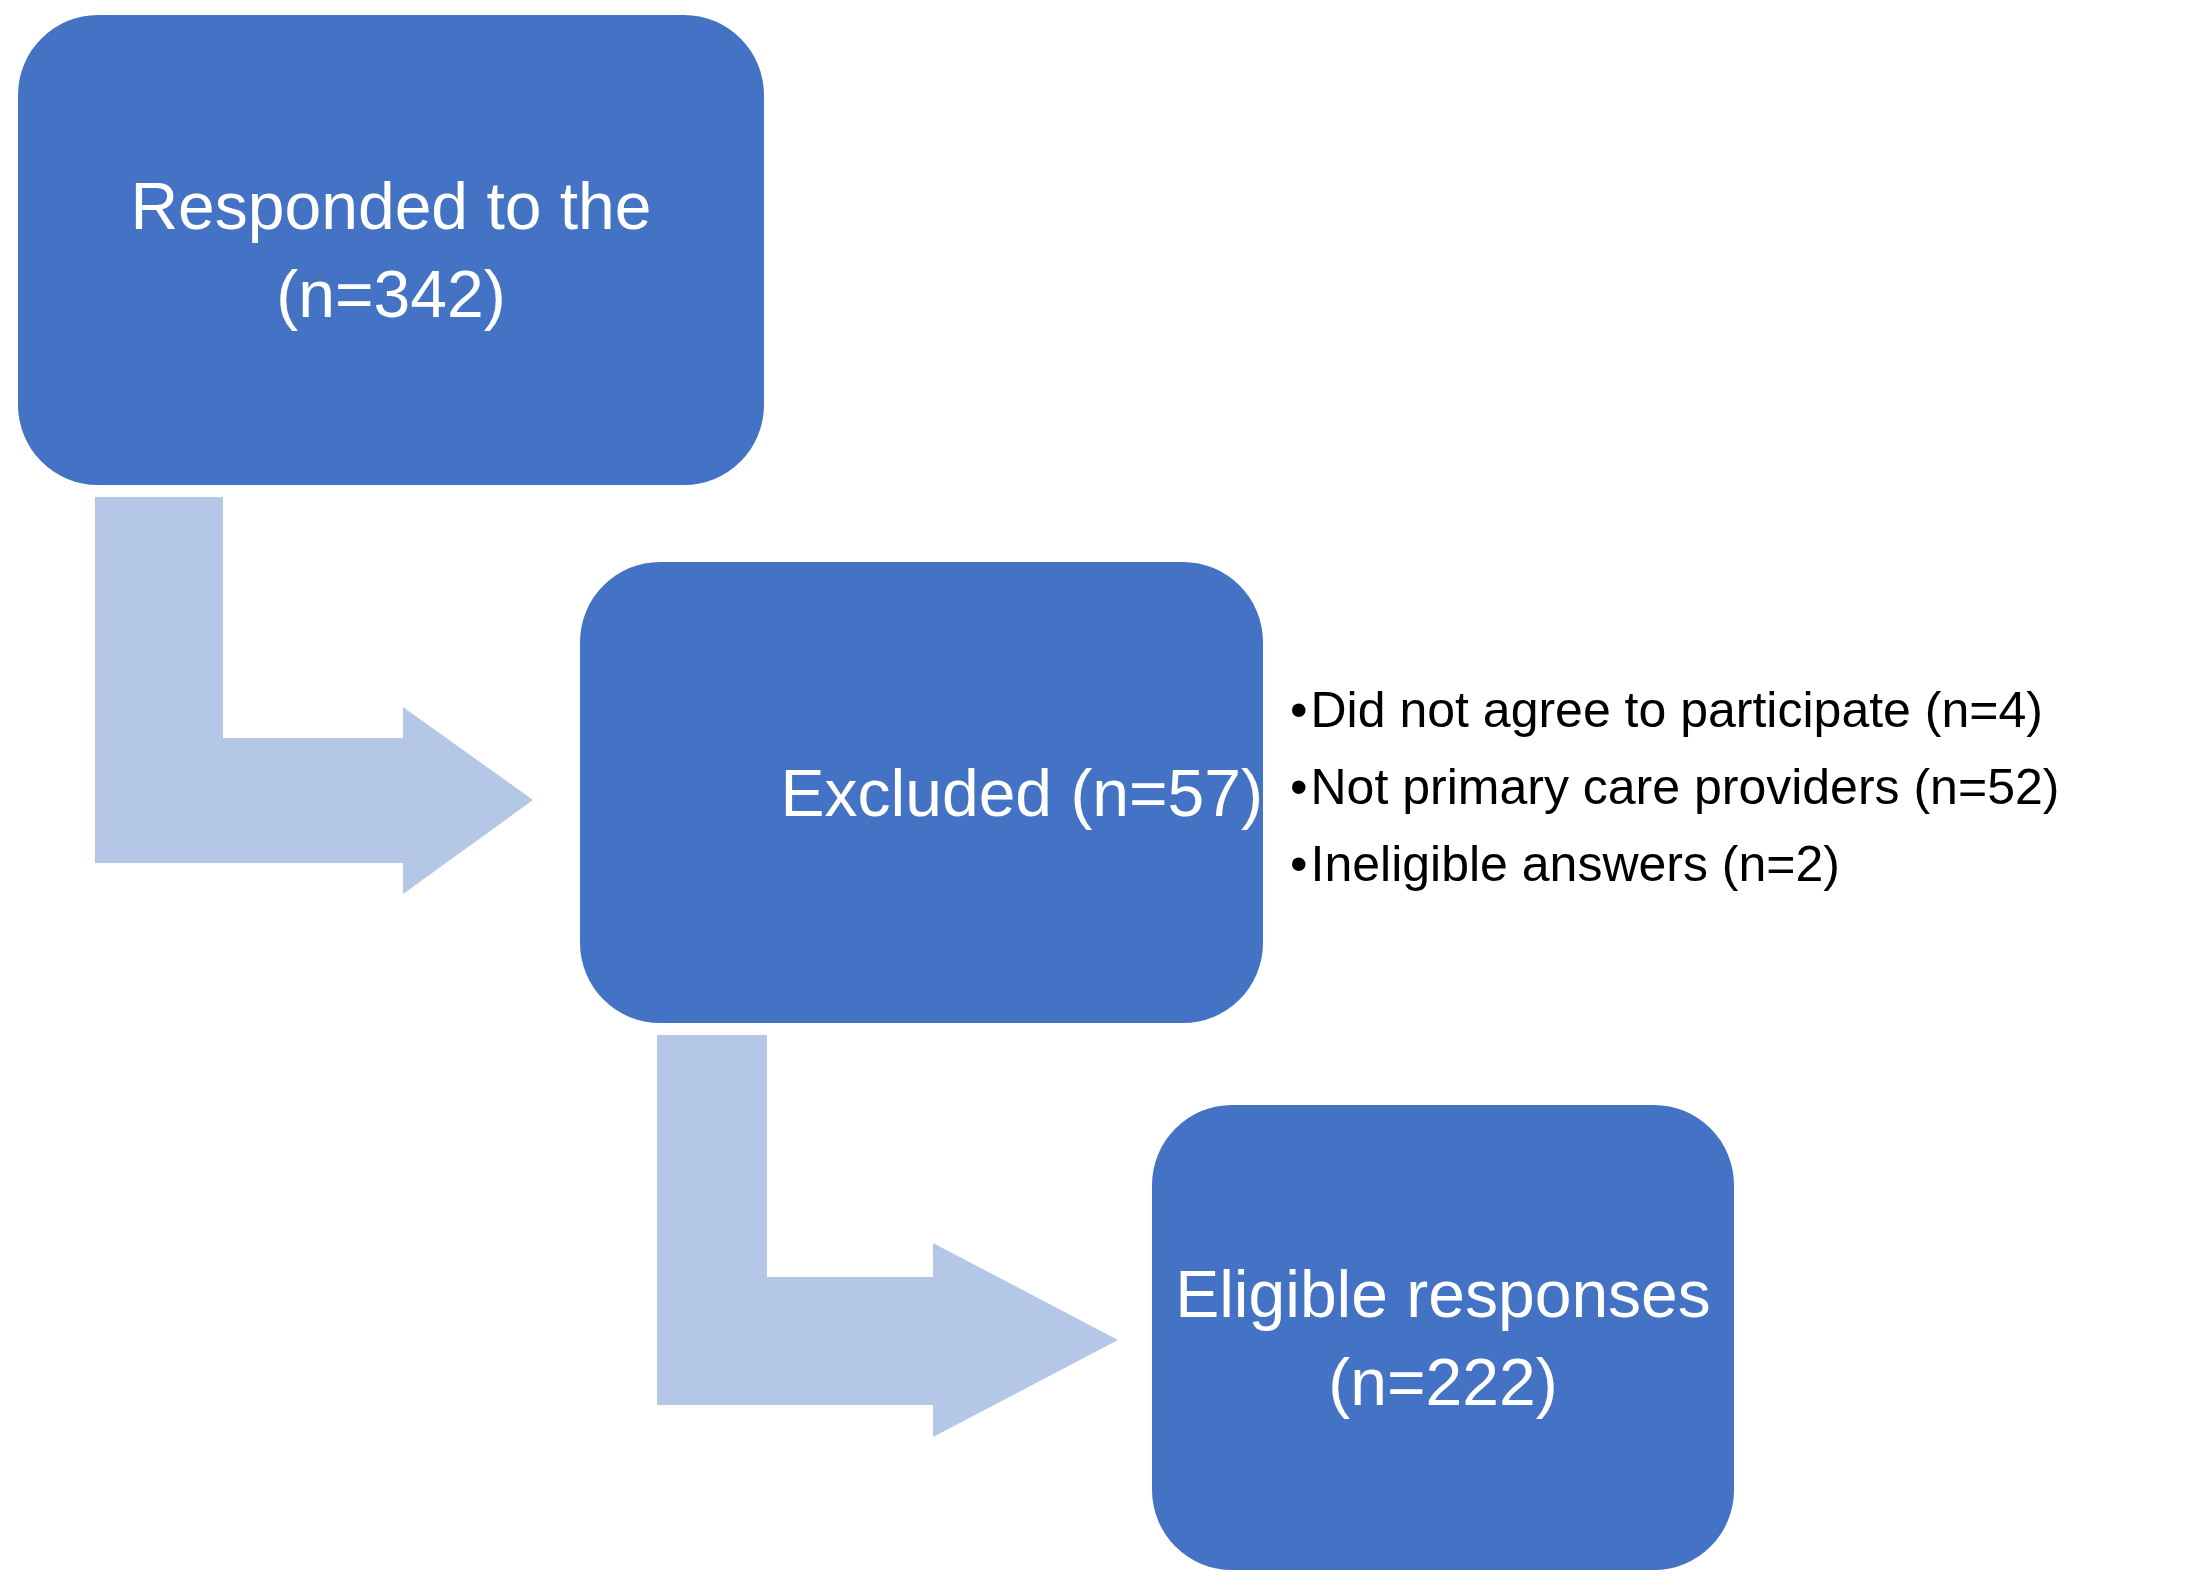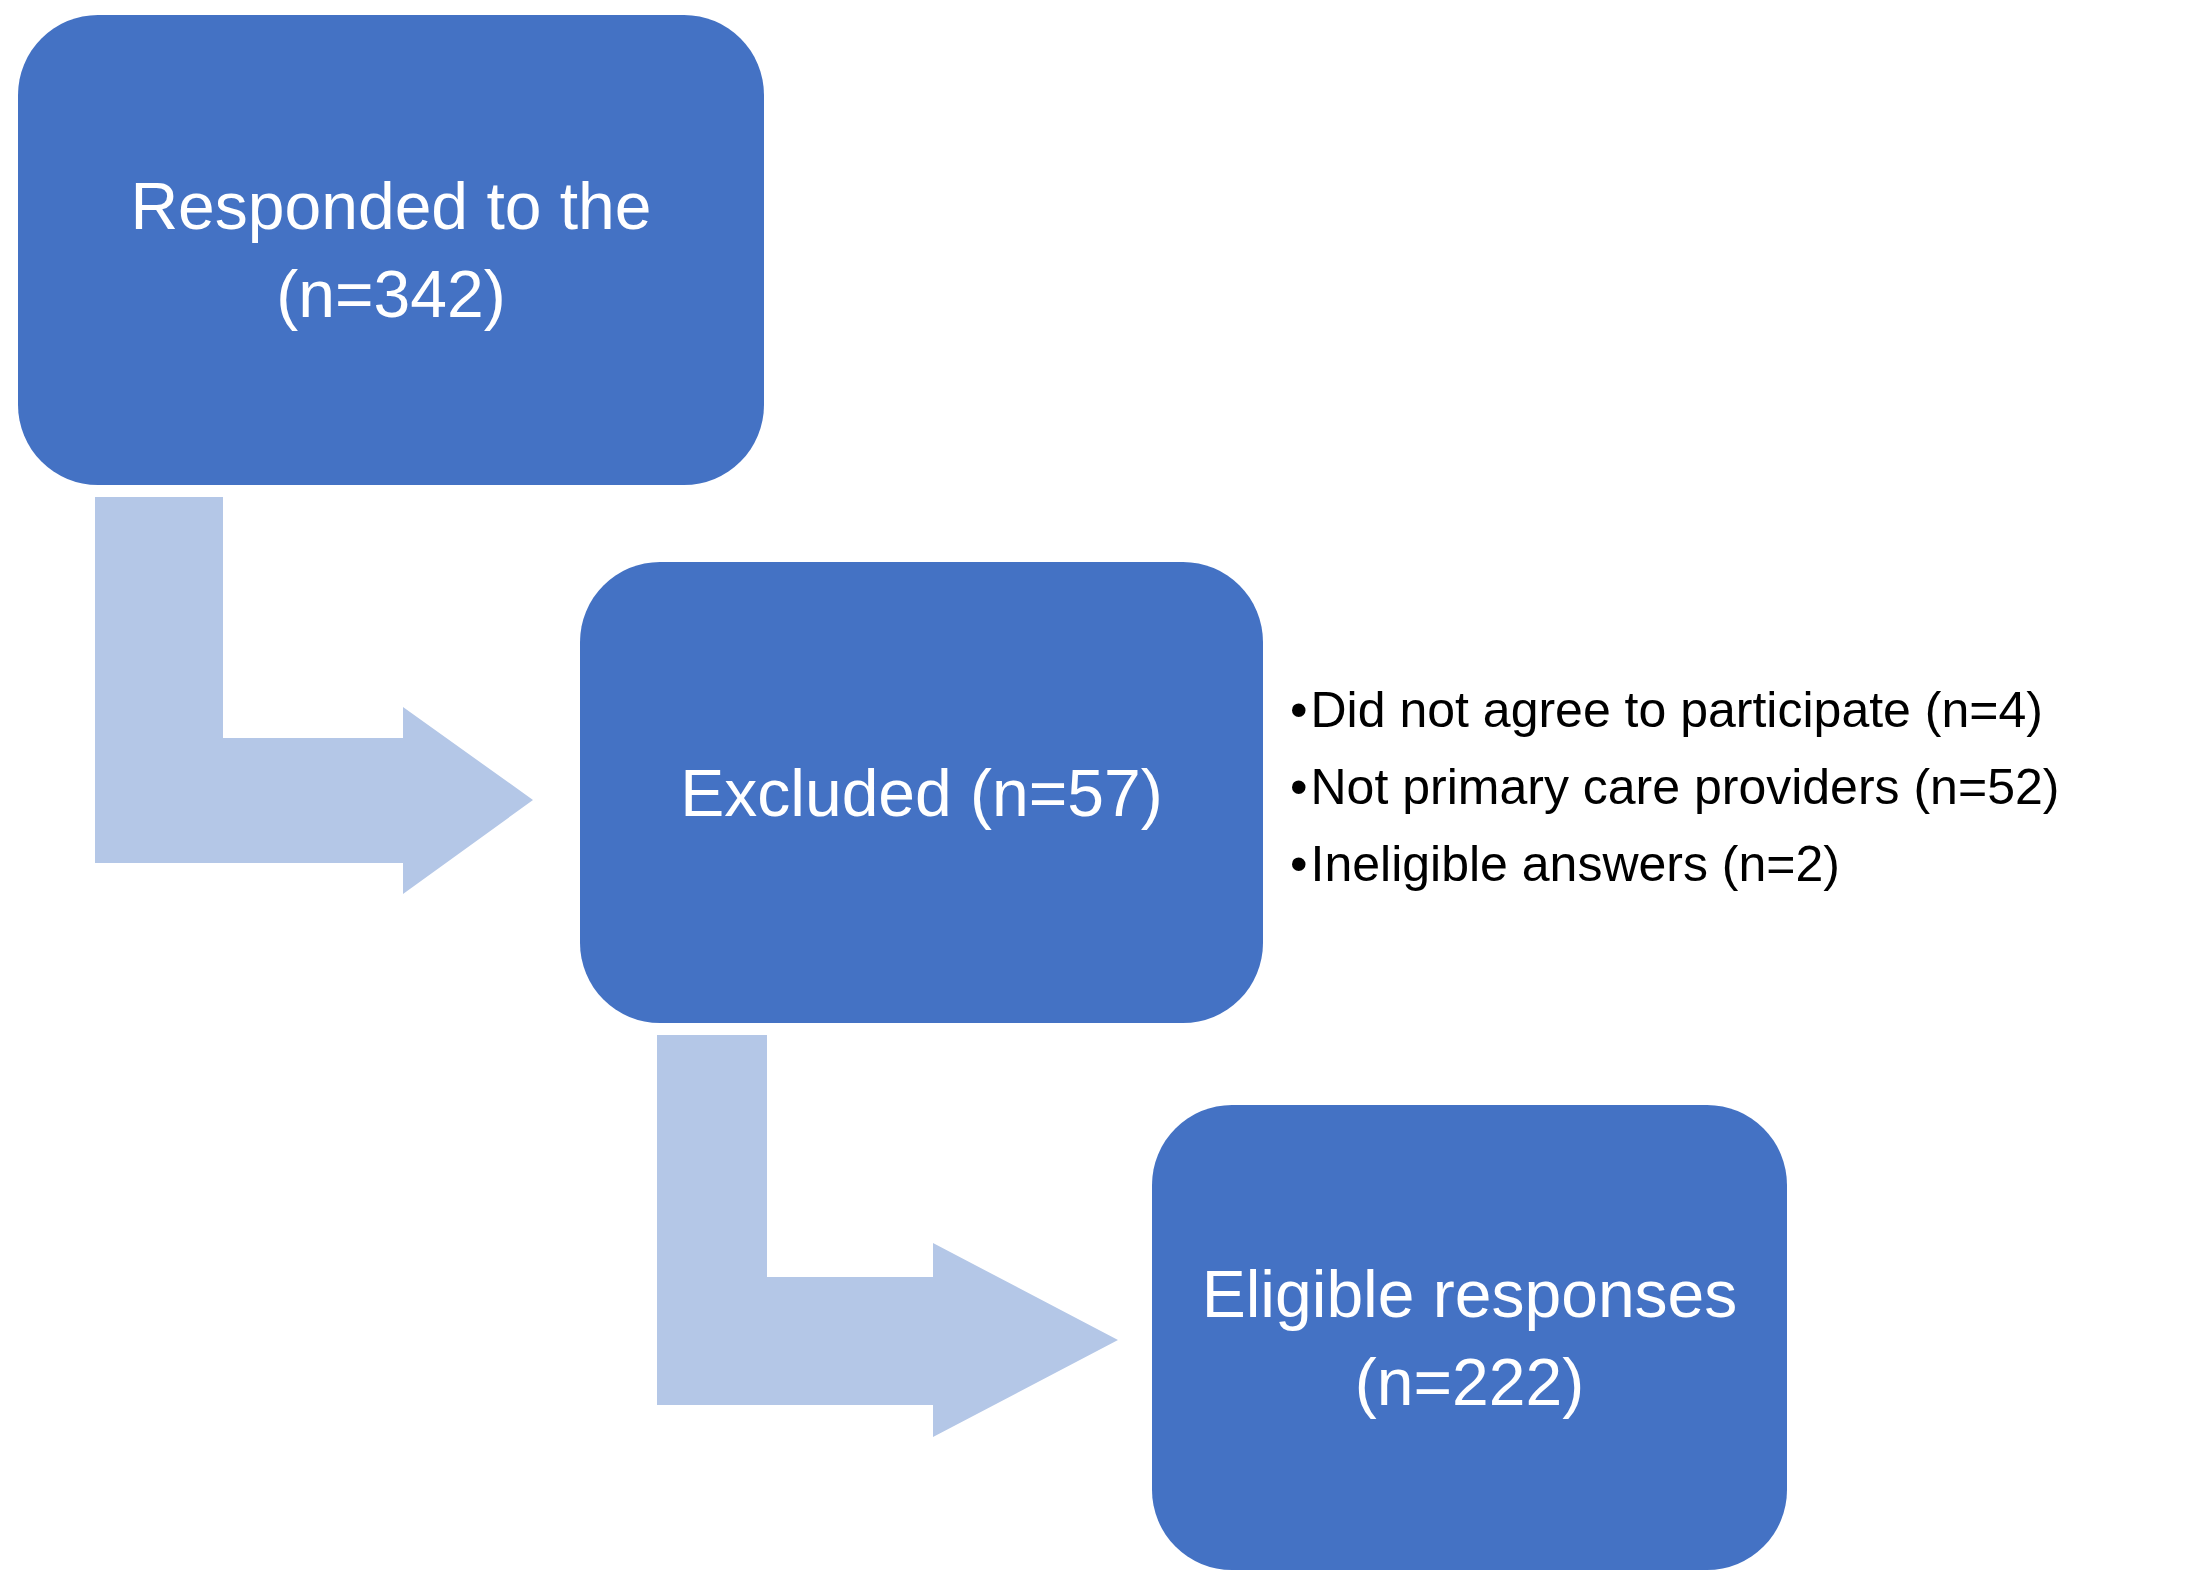--- a/index.html
+++ b/index.html
@@ -28,22 +28,22 @@
     display: flex;
     flex-direction: column;
     align-items: center;
     justify-content: center;
     color: var(--box-text);
     text-align: center;
     font-size: 66px;
     line-height: 88px;
   }
   .box-responded { left: 18px;   top: 15px;   width: 746px; height: 470px; }
-  .box-excluded  { left: 580px;  top: 562px;  width: 683px; height: 461px; }
-  .box-eligible  { left: 1152px; top: 1105px; width: 635px; height: 465px; }
+  .box-excluded  { left: 580px;  top: 562px;  width: 683px; height: 461px; align-items: flex-end; }
+  .box-eligible  { left: 1152px; top: 1105px; width: 582px; height: 465px; }
   .arrow-svg { position: absolute; display: block; }
   .arrow-svg polygon { fill: var(--arrow-fill); }
   .arrow-1 { left: 95px;  top: 497px;  width: 438px; height: 397px; }
   .arrow-2 { left: 657px; top: 1035px; width: 461px; height: 402px; }
   .reasons {
     position: absolute;
     left: 1290px;
     top: 672px;
     width: 904px;
     color: var(--bullet-text);

